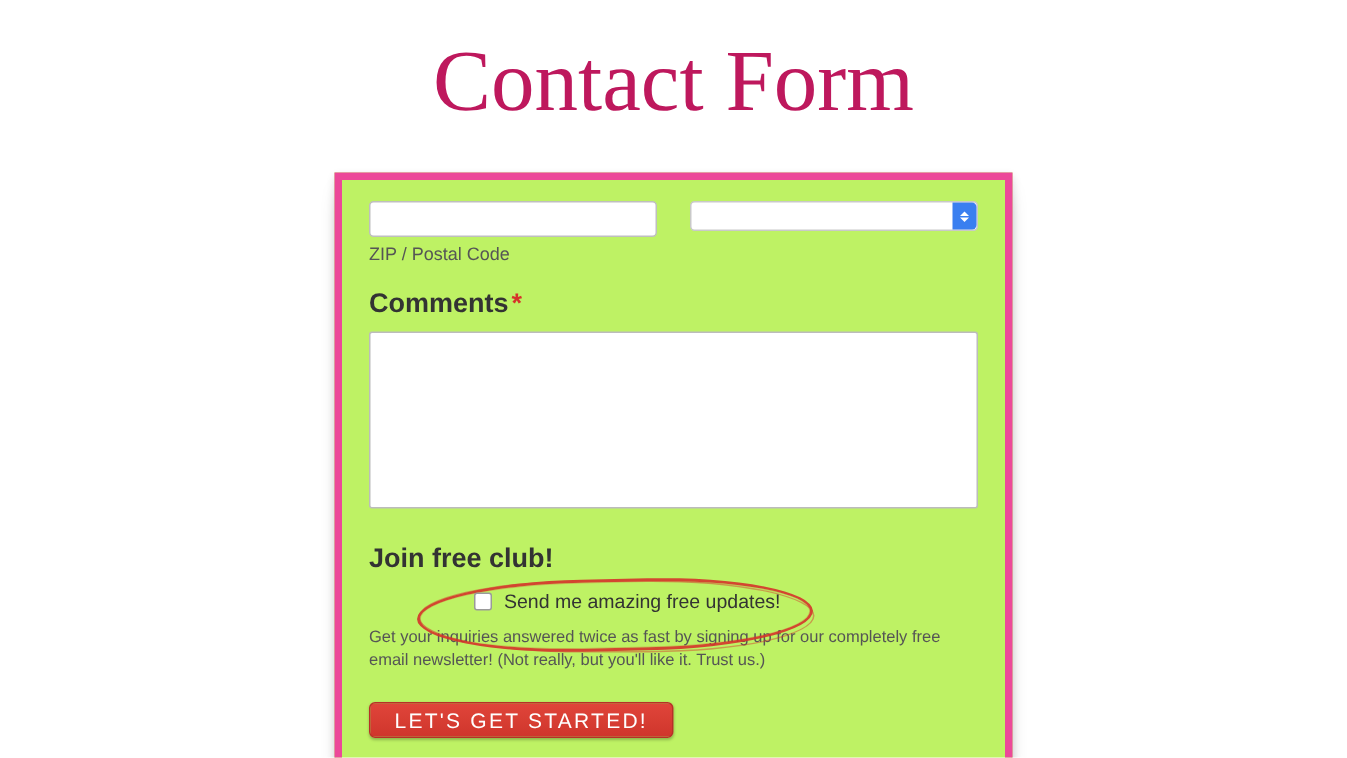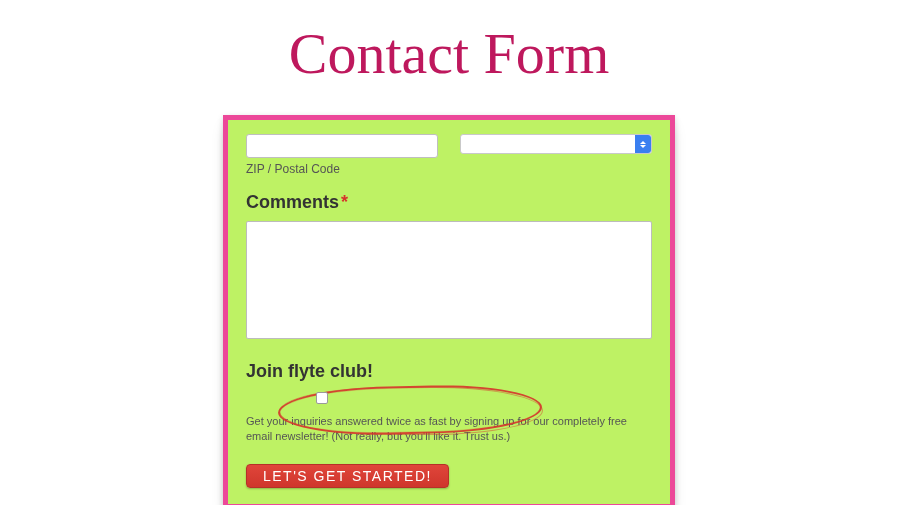--- a/index.html
+++ b/index.html
@@ -181,24 +181,25 @@
         <span class="select-arrow"></span>
       </div>
     </div>
   </div>
 
   <div class="section-label">
     <span>Comments</span><span class="req">*</span>
   </div>
   <textarea class="textarea" value="" style=""></textarea>
 
-  <div class="section-label" style="margin-top:18px;">Join flyte club!</div>
+  <div class="section-label" style="margin-top:18px;">Join free club!</div>
 
   <div class="circle-annot"></div>
 
   <div class="checkbox-row">
     <span class="checkbox"></span>
+    <span>Send me amazing free updates!</span>
   </div>
 
   <div class="helper-text">Get your inquiries answered twice as fast by signing up for our completely free email newsletter! (Not really, but you'll like it. Trust us.)</div>
 
   <div class="submit-btn">LET'S GET STARTED!</div>
 </div>
 
 </body></html>

